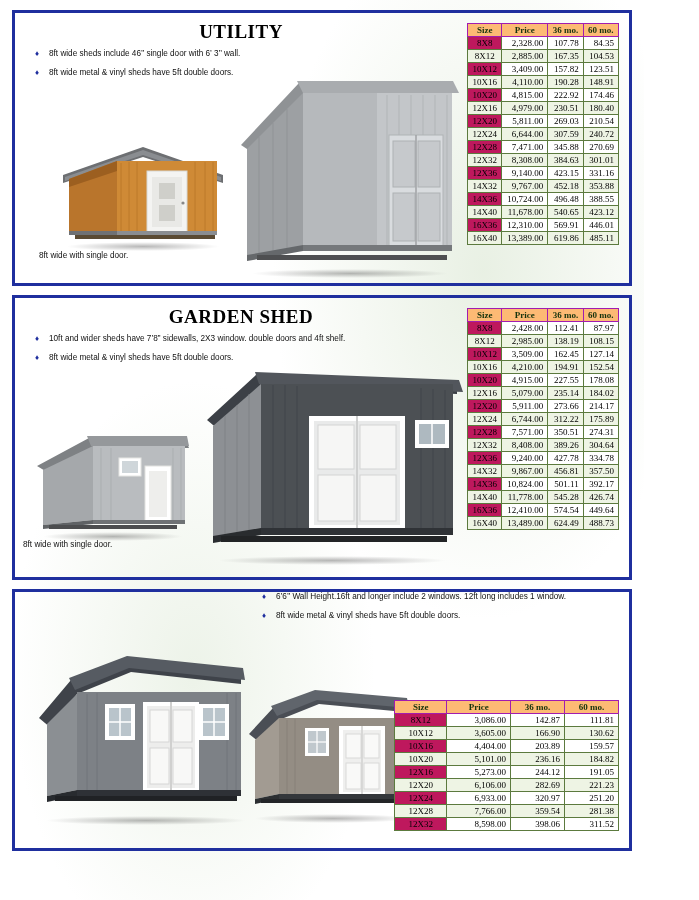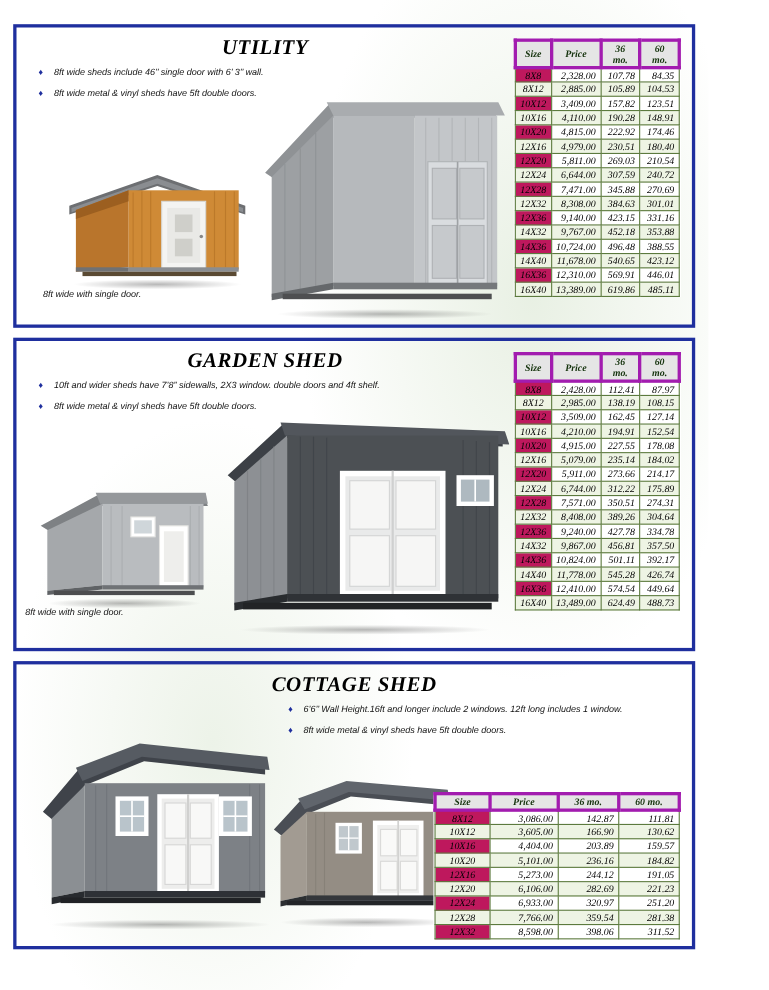--- a/index.html
+++ b/index.html
@@ -7,26 +7,25 @@
   body {
     width: 699px; height: 900px;
     background: #ffffff;
     font-family: "Liberation Sans", sans-serif;
     position: relative;
     overflow: hidden;
   }
   .page {
     position: relative;
     width: 644px; height: 900px;
-    padding: 22px 12px 0 12px;
+    padding: 10px 12px 0 12px;
     background:
       radial-gradient(ellipse 300px 500px at 75% 30%, rgba(214,228,205,0.55), rgba(255,255,255,0) 70%),
       radial-gradient(ellipse 260px 420px at 30% 75%, rgba(214,228,205,0.45), rgba(255,255,255,0) 70%),
       #ffffff;
-    font-style: italic;
   }
   .section {
     border: 3px solid #1f2f9e;
     background: transparent;
     position: relative;
     margin-bottom: 9px;
   }
   .sec-title {
     text-align: center;
     font-family: "Liberation Serif", serif;
@@ -59,22 +58,22 @@
   }
 
   
   table.price {
     border-collapse: collapse;
     font-family: "Liberation Serif", serif;
     font-size: 9px;
     background: #ffffff;
   }
   table.price th {
-    background: #e5e5e5;
-    border: 3px solid #a21caf;
+    background: #fdba74;
+    border: 1px solid #a21caf;
     color: #15330d;
     font-weight: bold;
     padding: 1px 4px;
     text-align: center;
     font-size: 9px;
   }
   table.price td {
     border: 1px solid #5c7a3e;
     padding: 0px 4px;
     font-size: 9px;
@@ -219,21 +218,21 @@
           <tbody>
               <tr>
                 <td class="size">8X8</td>
                 <td class="num">2,328.00</td>
                 <td class="num">107.78</td>
                 <td class="num">84.35</td>
               </tr>
               <tr class="alt">
                 <td class="size">8X12</td>
                 <td class="num">2,885.00</td>
-                <td class="num">105.89</td>
+                <td class="num">167.35</td>
                 <td class="num">104.53</td>
               </tr>
               <tr>
                 <td class="size">10X12</td>
                 <td class="num">3,409.00</td>
                 <td class="num">157.82</td>
                 <td class="num">123.51</td>
               </tr>
               <tr class="alt">
                 <td class="size">10X16</td>
@@ -506,21 +505,20 @@
                 <td class="num">488.73</td>
               </tr>
             </tbody>
         </table>
       </div>
     </div>
   </div>
 
   <div class="section" style="height:262px;">
     <div style="position:relative; height:100%;">
-      <div class="sec-title">COTTAGE SHED</div>
       <ul class="bullets" style="padding-left:245px; padding-right:12px;">
         <li>6’6’’ Wall Height.16ft and longer include 2 windows. 12ft long includes 1 window.</li>
         <li>8ft wide metal &amp; vinyl sheds have 5ft double doors.</li>
       </ul>
 
       <div class="shedwrap" style="position:absolute; left:16px; top:48px; width:230px; height:180px;">
         <svg width="230" height="180" viewBox="0 0 230 180">
 
           <polygon points="8,78 40,40 96,18 210,30 210,44 100,32 46,54 20,88" fill="#3f434a"></polygon>
           <polygon points="38,38 96,16 212,28 214,40 98,28 44,50" fill="#565b62"></polygon>

